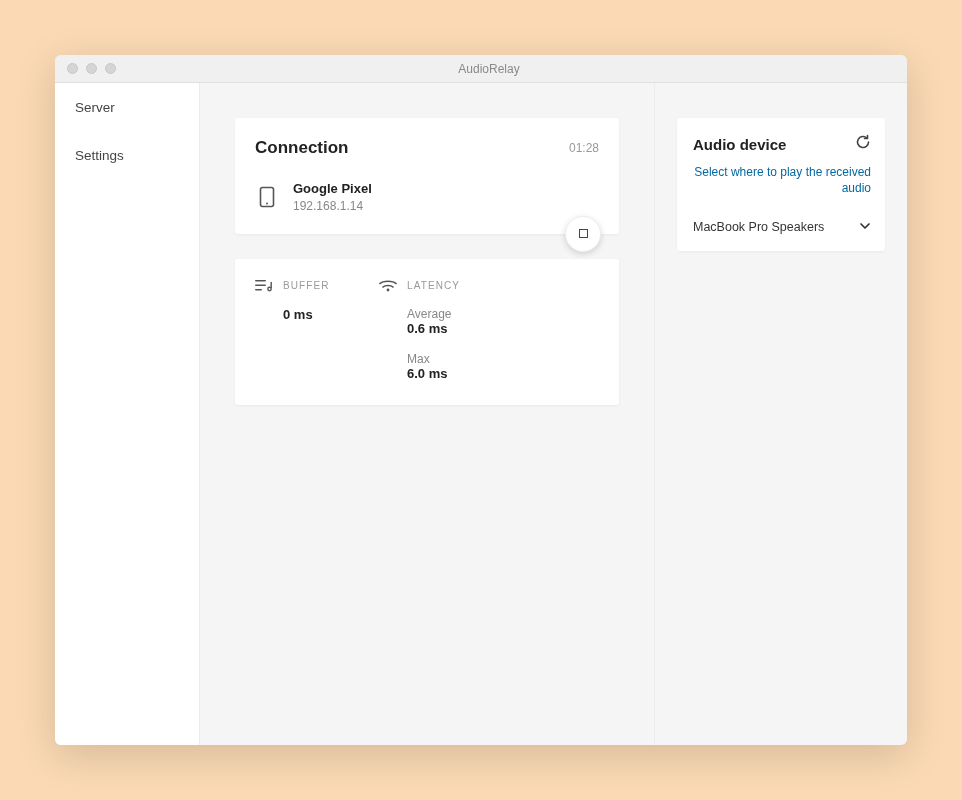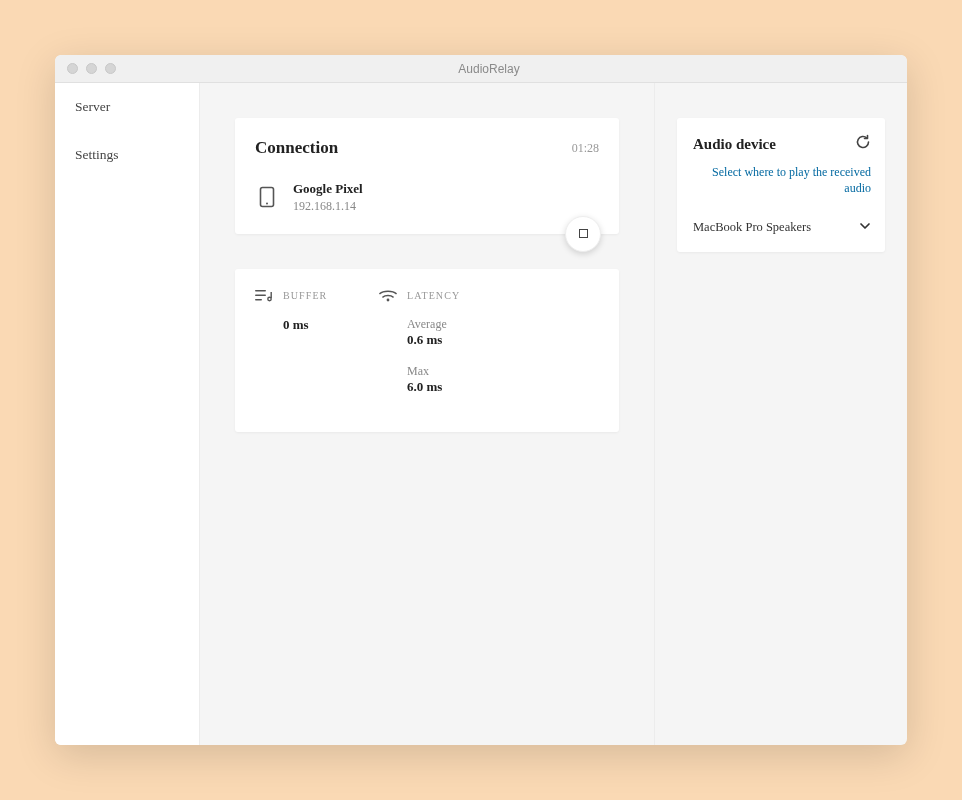--- a/index.html
+++ b/index.html
@@ -42,21 +42,20 @@
     text-align: center;
     font-size: 12px;
     color: #8a8a8a;
     font-weight: 500;
     pointer-events: none;
   }
   .body {
     flex: 1;
     display: flex;
     min-height: 0;
-    font-family: Liberation Serif, serif;
   }
   .sidebar {
     width: 145px;
     background: #fff;
     border-right: 1px solid #ececec;
     display: flex;
     flex-direction: column;
   }
   .sidebar-item {
     height: 48px;
@@ -82,21 +81,21 @@
     flex: 1;
     display: flex;
     min-width: 0;
   }
   .center {
     flex: 1;
     border-right: 1px solid #ececec;
     padding: 35px 35px 0;
     display: flex;
     flex-direction: column;
-    gap: 35px;
+    gap: 25px;
   }
   .right {
     width: 252px;
     padding: 35px 22px 0 22px;
   }
   .card {
     background: #fff;
     border-radius: 3px;
     box-shadow: 0 1px 3px rgba(0,0,0,0.05);
     position: relative;
@@ -140,21 +139,21 @@
     display: flex;
     align-items: center;
     justify-content: center;
     cursor: pointer;
     border: 1px solid #eee;
   }
   .stop-fab .sq {
     width: 9px; height: 9px; border: 1.6px solid #444;
   }
   .stats-card {
-    padding: 20px 20px 37px;
+    padding: 20px 20px 24px;
   }
   .stats-row {
     display: flex;
     gap: 24px;
   }
   .stat-col {
     min-width: 100px;
   }
   .stat-head {
     display: flex;

